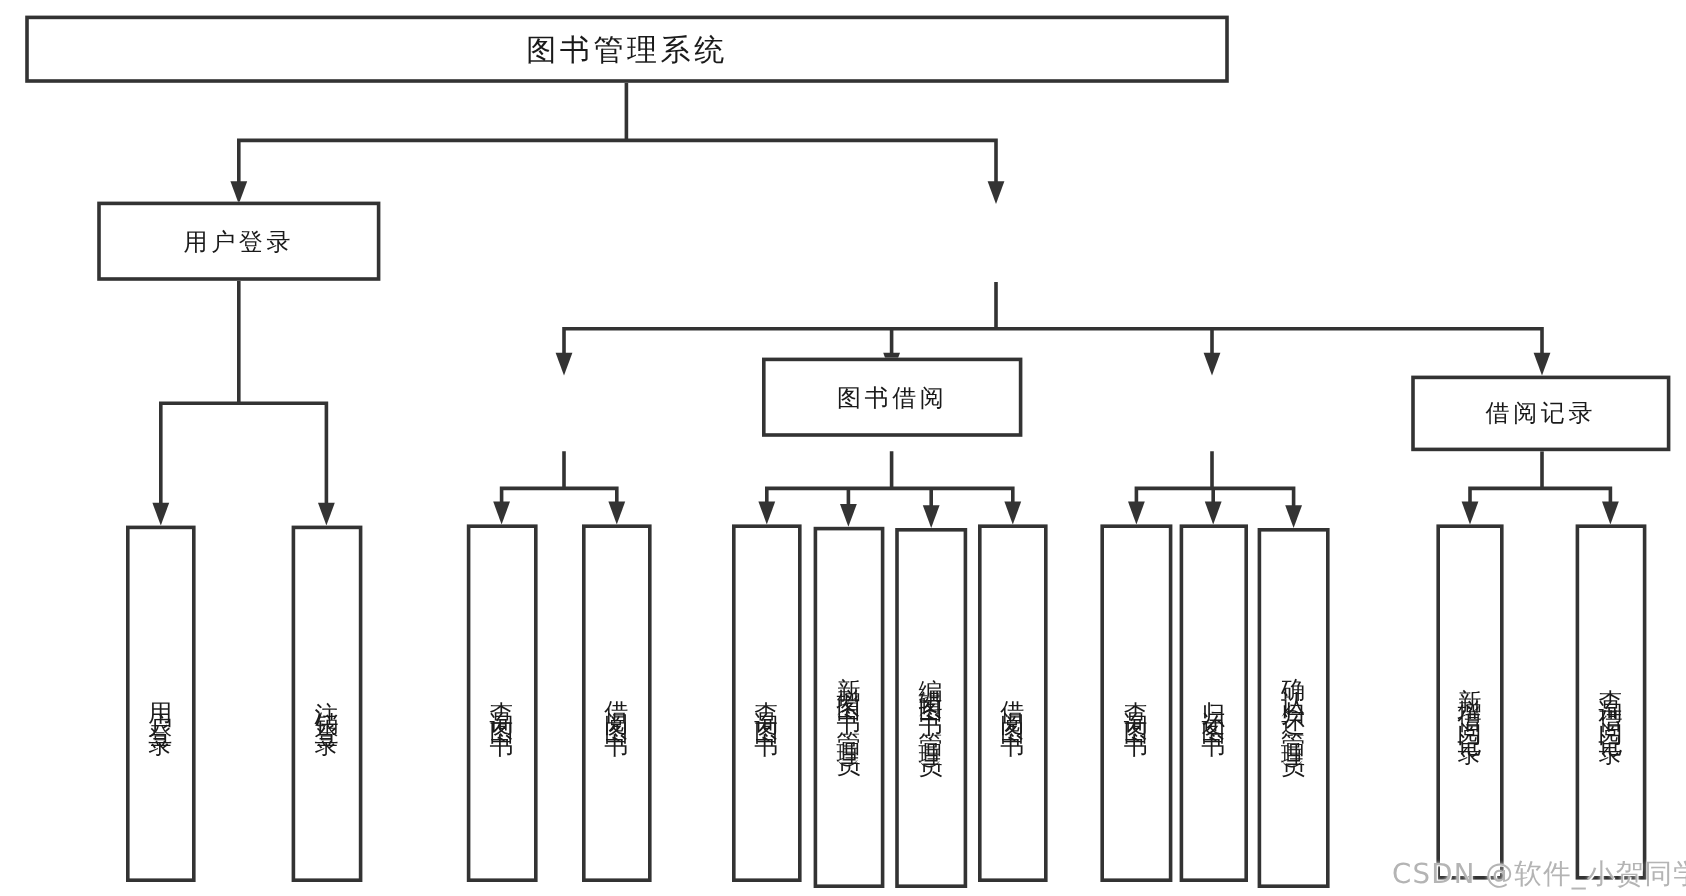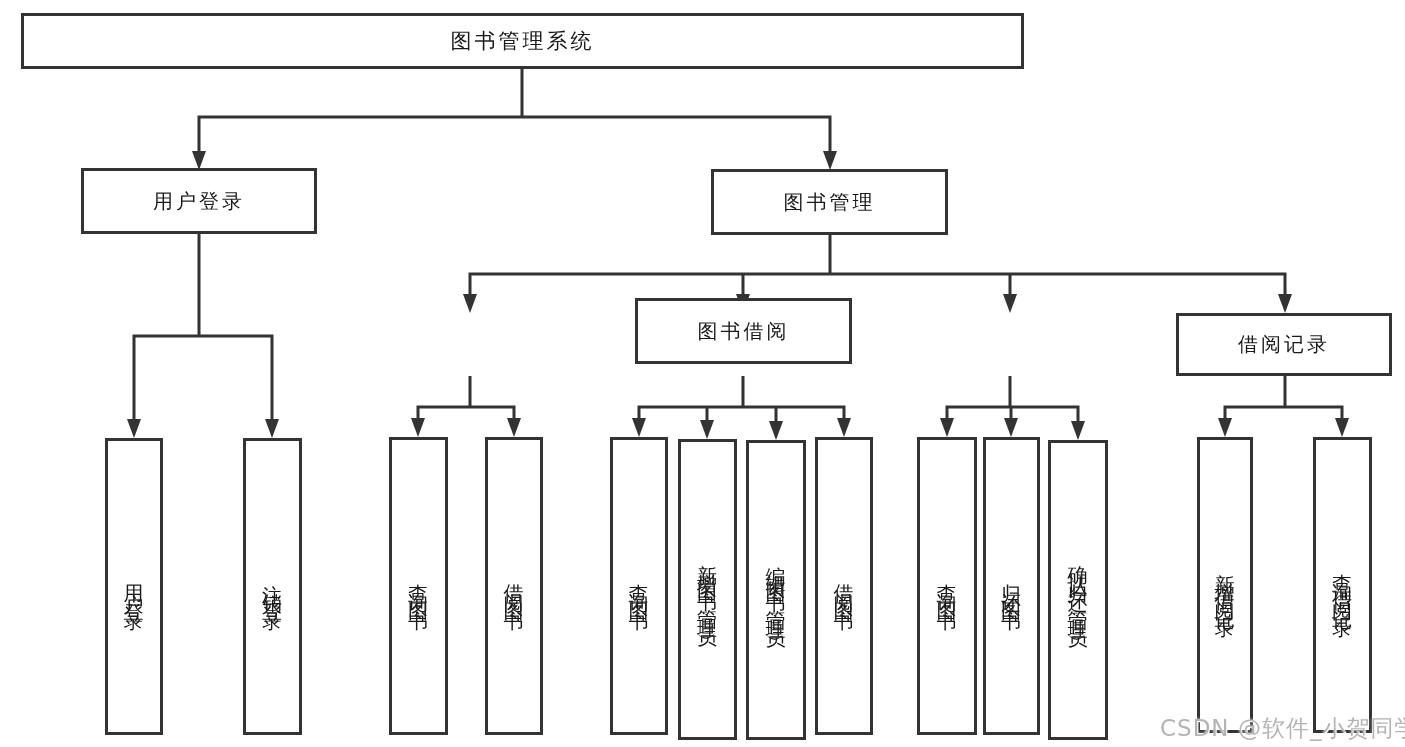--- a/index.html
+++ b/index.html
@@ -13,21 +13,21 @@
   .connectors{position:absolute; left:0; top:0; z-index:1;}
   .connectors path{stroke:var(--line); stroke-width:3; fill:none;}
   .connectors polygon{fill:var(--line); stroke:none;}
   .node{
     position:absolute; z-index:2; box-sizing:border-box;
     border:3px solid var(--border); background:#fff;
     display:flex; align-items:center; justify-content:center;
     color:var(--text);
   }
   .node.h .lbl{font-size:20px; letter-spacing:3px; white-space:nowrap;}
-  .node.h.root .lbl{font-size:21px;}
+  .node.h.root .lbl{font-size:25px;}
   .node.v .lbl{
     writing-mode:vertical-rl; text-orientation:mixed;
     font-size:20px; letter-spacing:9px; line-height:1;
   }
   .watermark{
     position:absolute; z-index:3; left:1160px; top:713px; width:245px;
     font-size:23px; letter-spacing:1px; color:var(--watermark);
     text-shadow:0 0 3px #fff, 1px 1px 0 #fff; white-space:nowrap;
   }
 </style>
@@ -68,23 +68,20 @@
       <polygon points="1335,418 1349,418 1342,437"></polygon>
     </g>
   </svg>
 
   <div class="node h root" style="left:21px;top:13px;width:1003px;height:56px">
     <span class="lbl">图书管理系统</span>
   </div>
 
   <div class="node h" style="left:81px;top:168px;width:236px;height:66px">
     <span class="lbl">用户登录</span>
-  </div>
-  <div class="node h" style="left:711px;top:169px;width:237px;height:66px">
-    <span class="lbl">图书管理</span>
   </div>
 
   <div class="node h" style="left:635px;top:298px;width:217px;height:66px">
     <span class="lbl">图书借阅</span>
   </div>
   <div class="node h" style="left:1176px;top:313px;width:216px;height:63px">
     <span class="lbl">借阅记录</span>
   </div>
 
   <div class="node v" style="left:105px;top:438px;width:58px;height:297px">

